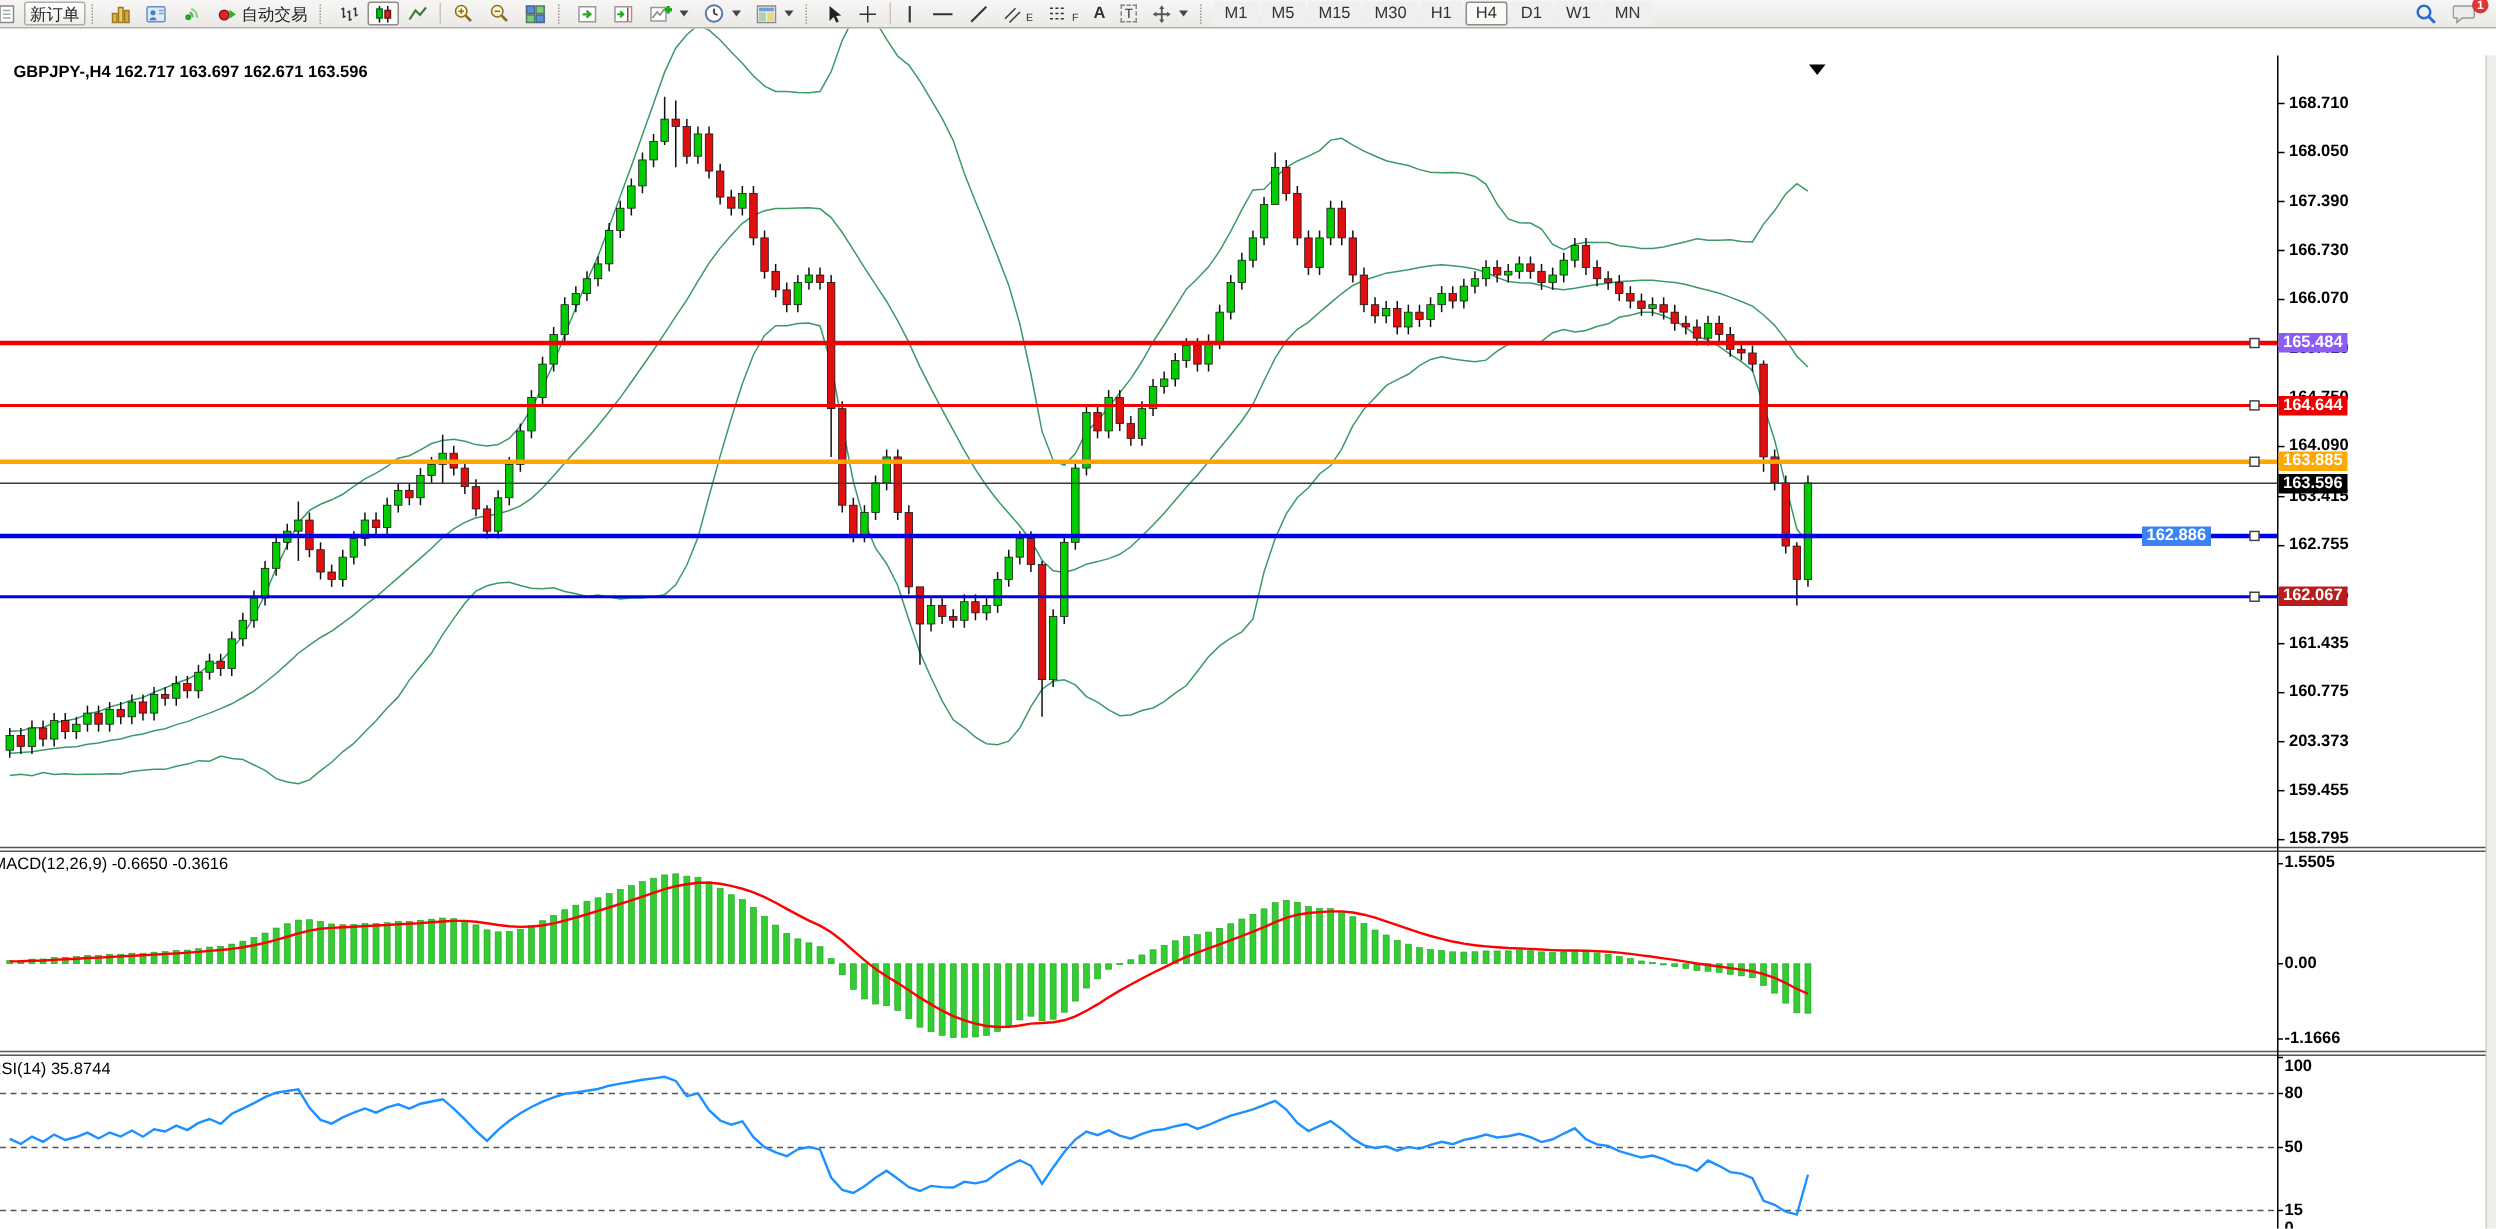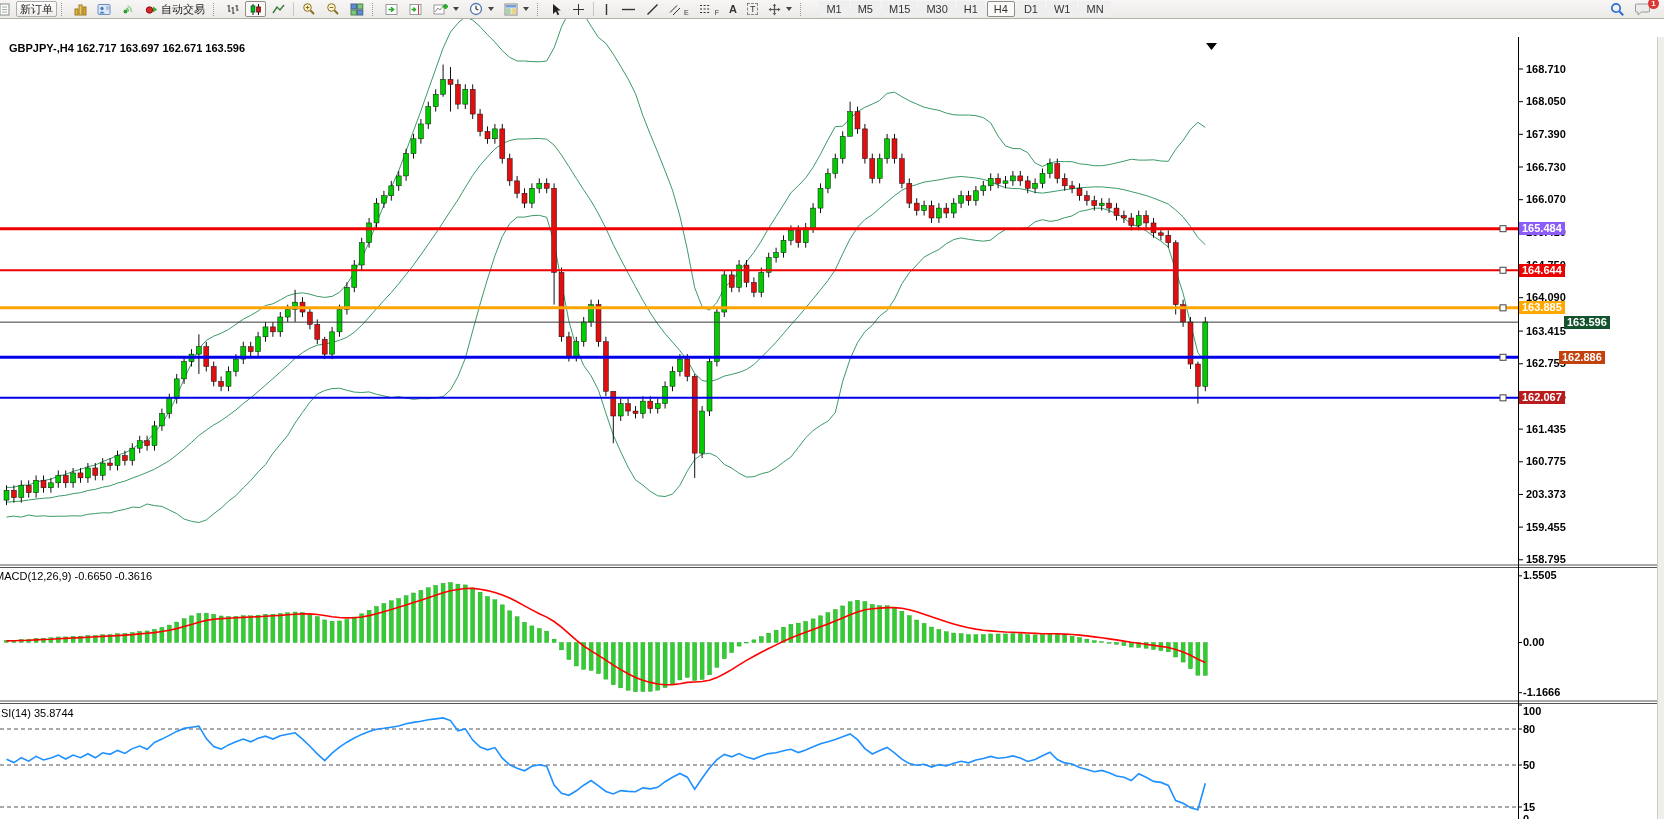--- a/index.html
+++ b/index.html
@@ -237,21 +237,21 @@
         </g>
         <polygon points="6.5,0.5 4.8,3 8.2,3" fill="#555"></polygon>
         <polygon points="6.5,12.5 4.8,10 8.2,10" fill="#555"></polygon>
         <polygon points="0.5,6.5 3,4.8 3,8.2" fill="#555"></polygon>
         <polygon points="12.5,6.5 10,4.8 10,8.2" fill="#555"></polygon>
       </svg>
     <span class="caret"></span>
   </button>
   <span class="handle"></span>
 
-  <span id="tf-group" style="display: inline-flex; align-items: center; margin-left: 10px;">
+  <span id="tf-group" style="display: inline-flex; align-items: center; ">
       <button class="tf">M1</button>
       <button class="tf">M5</button>
       <button class="tf">M15</button>
       <button class="tf">M30</button>
       <button class="tf">H1</button>
       <button class="tf active">H4</button>
       <button class="tf">D1</button>
       <button class="tf">W1</button>
       <button class="tf">MN</button>
     </span>
@@ -863,16 +863,16 @@
     <div class="lbl axis-num" style="left: 1523px; top: 617px;">0.00</div>
     <div class="lbl axis-num" style="left: 1523px; top: 667.164px;">-1.1666</div>
     <div class="lbl axis-num" style="left: 1523px; top: 685.5px;">100</div>
     <div class="lbl axis-num" style="left: 1523px; top: 703.5px;">80</div>
     <div class="lbl axis-num" style="left: 1523px; top: 739.5px;">50</div>
     <div class="lbl axis-num" style="left: 1523px; top: 781.5px;">15</div>
     <div class="lbl axis-num" style="left: 1523px; top: 793.5px;">0</div>
     <div class="ptag" style="left: 1519px; top: 203.187px; background: #8b5cf6;">165.484</div>
     <div class="ptag" style="left: 1519px; top: 244.767px; background: rgb(238, 0, 0);">164.644</div>
     <div class="ptag" style="left: 1519px; top: 282.337px; background: rgb(255, 168, 0);">163.885</div>
-    <div class="ptag" style="left: 1564px; top: 296.643px; background: #14532d;">163.596</div>
-    <div class="ptag" style="left: 1559px; top: 331.788px; background: #c2410c;">162.886</div>
+    <div class="ptag" style="left: 1519px; top: 296.643px; background: #000000;">163.596</div>
+    <div class="ptag" style="left: 1428px; top: 331.788px; background: #3b82f6;">162.886</div>
     <div class="ptag" style="left: 1519px; top: 372.329px; background: #b91c1c;">162.067</div>
   </div>
 
 </body></html>

